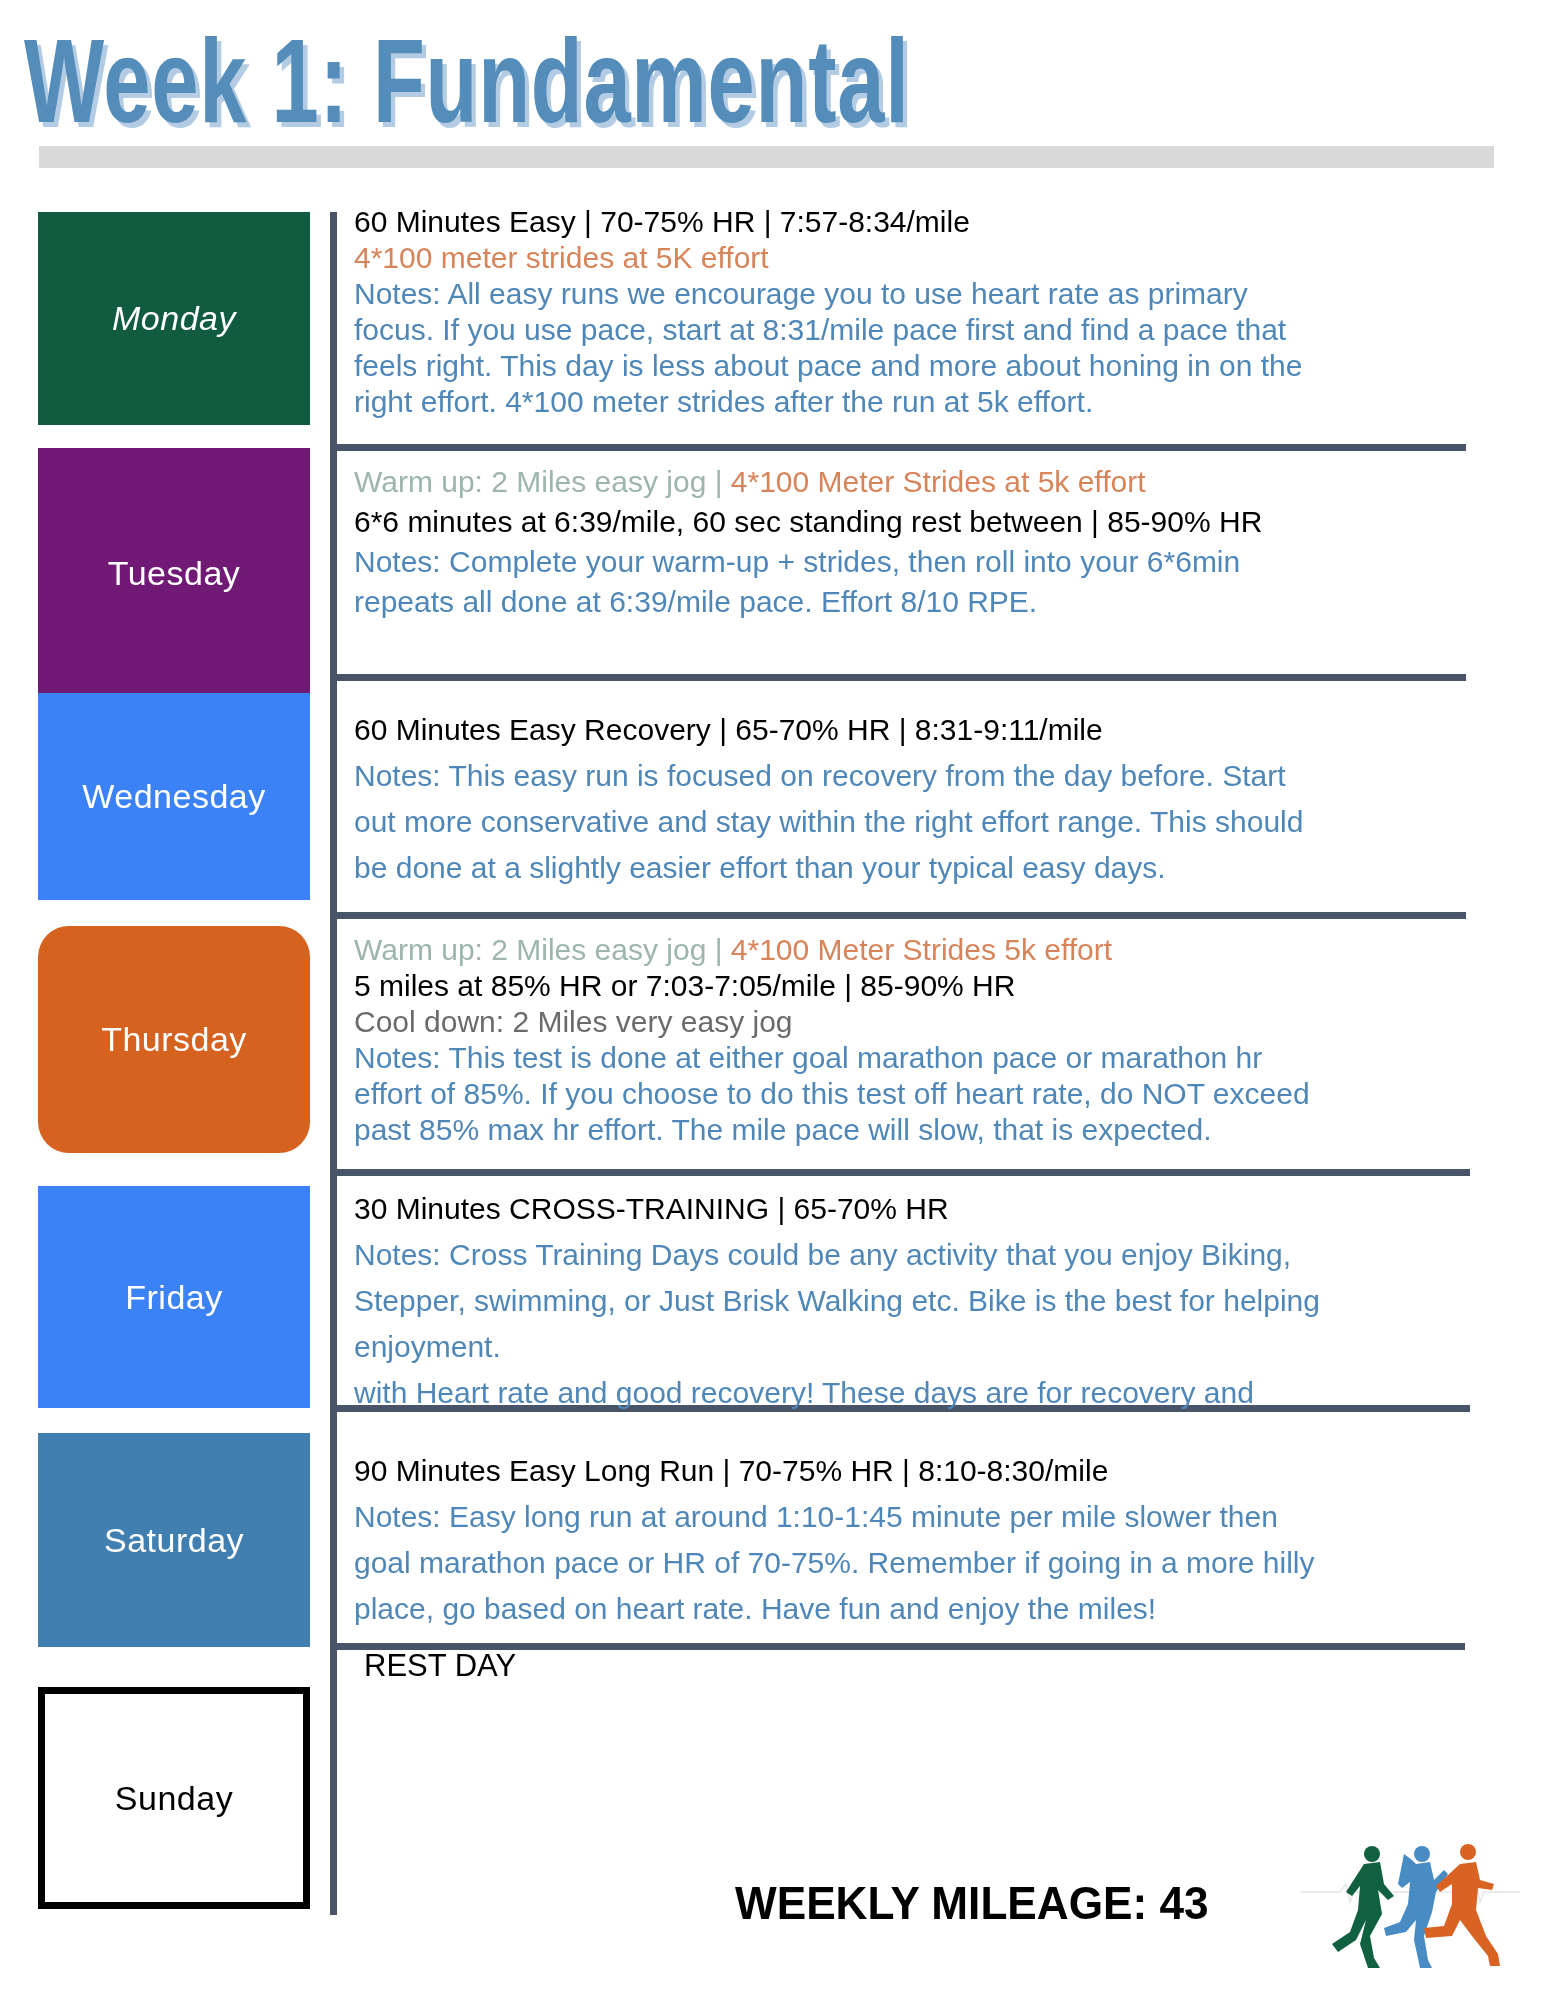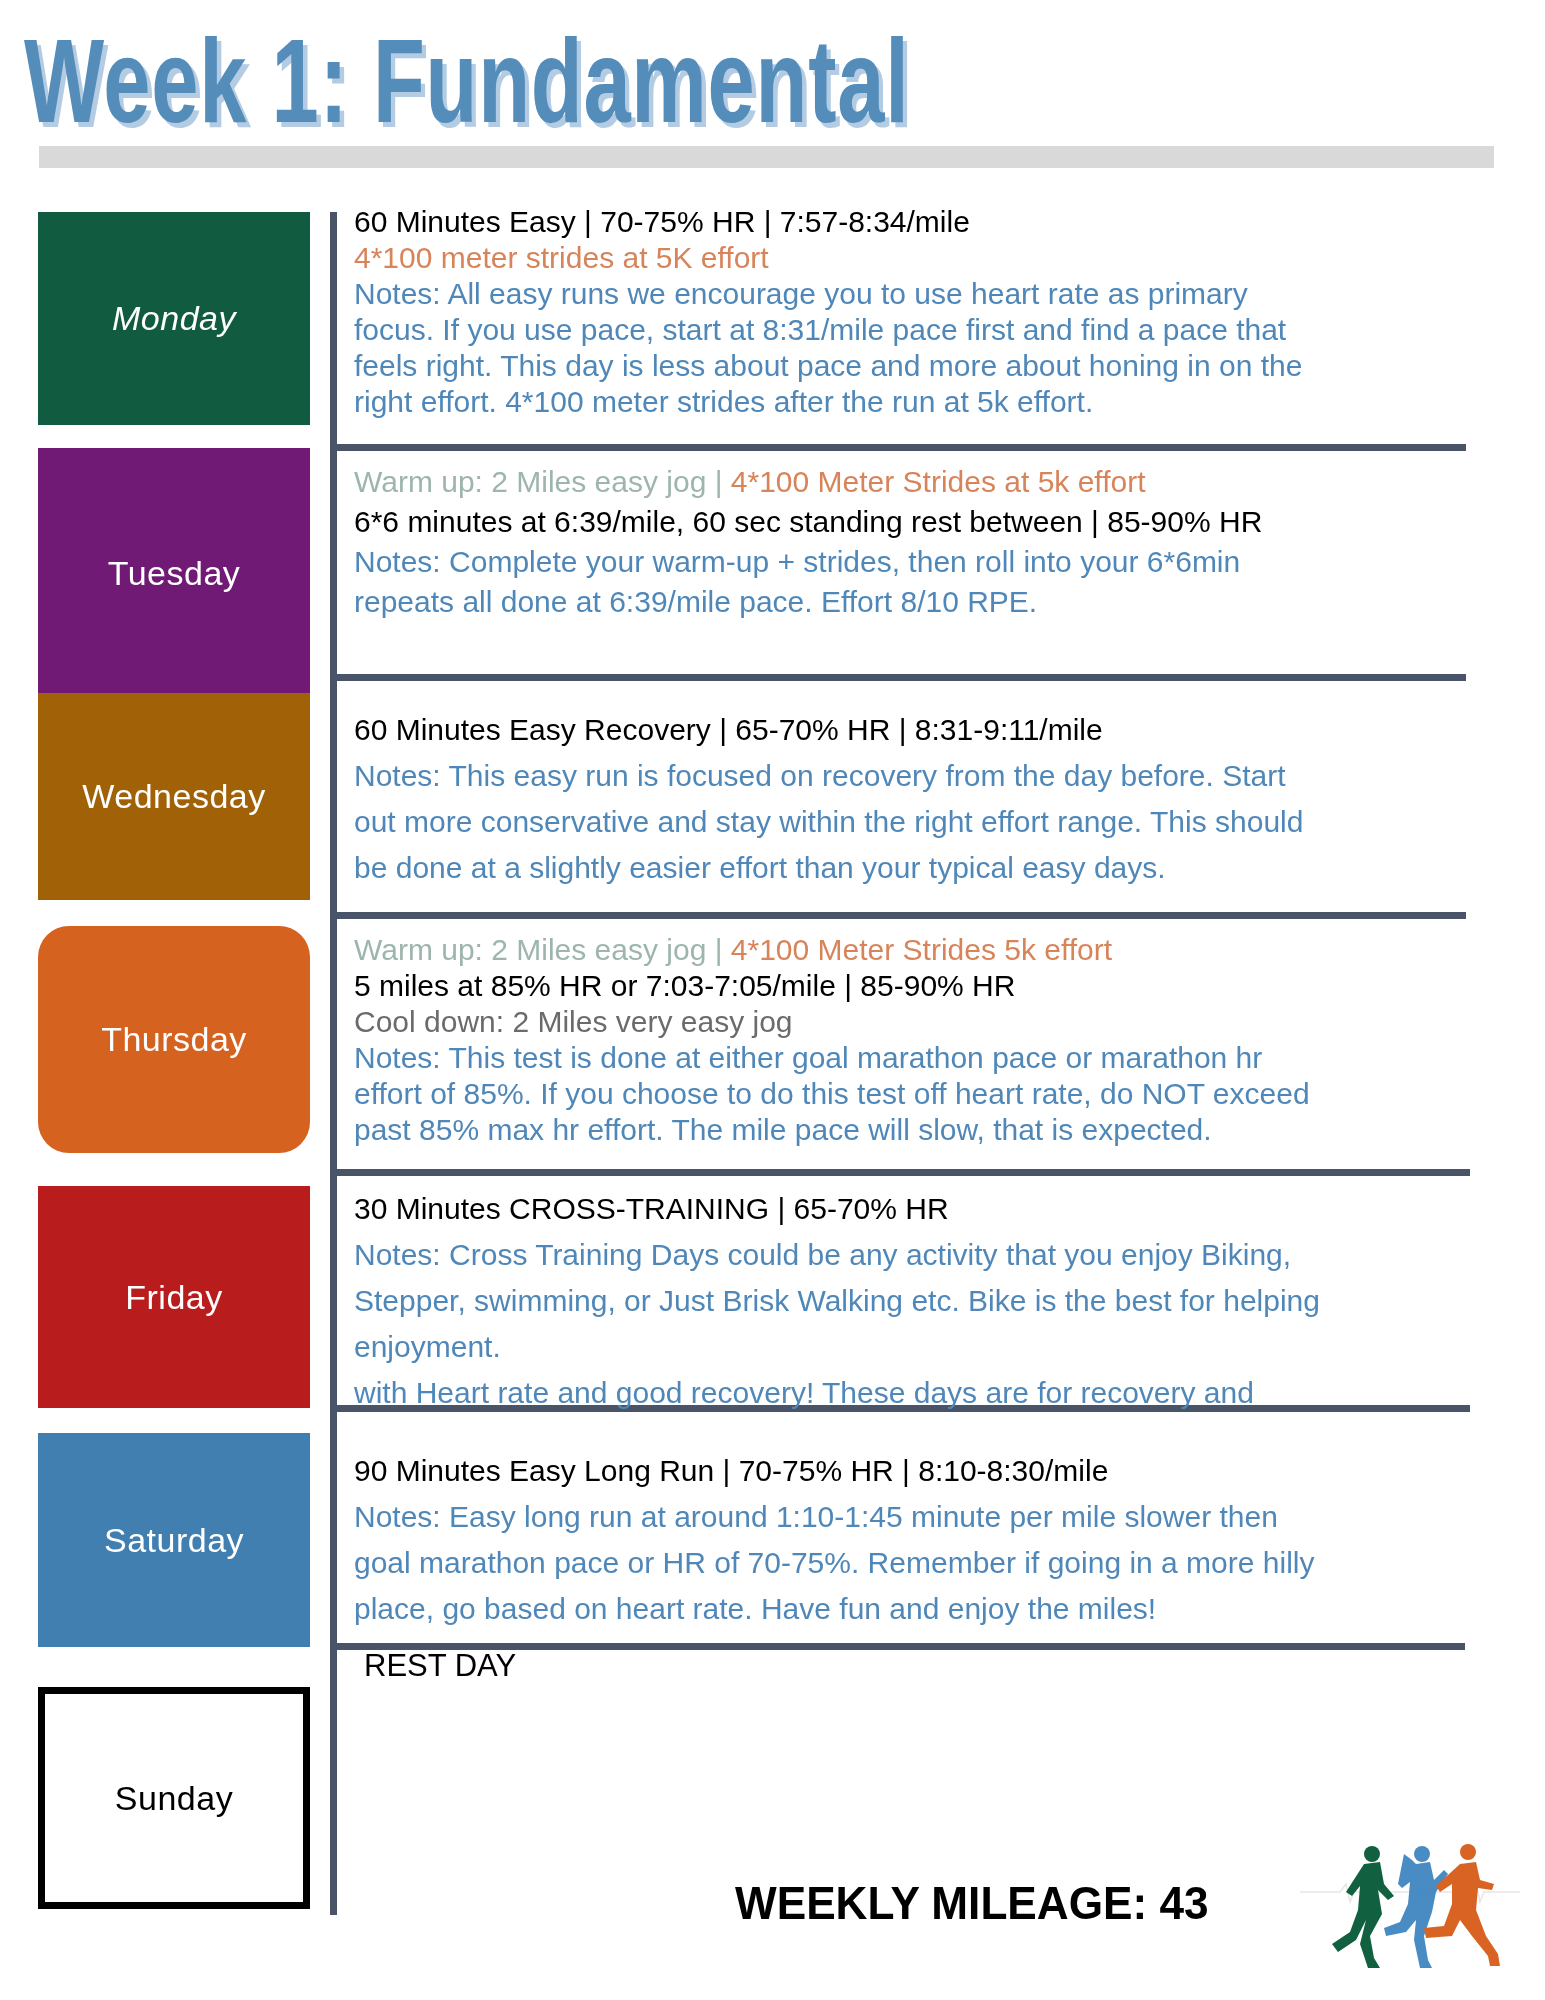--- a/index.html
+++ b/index.html
@@ -60,27 +60,27 @@
 
 <div class="title">Week 1: Fundamental</div>
 <div class="gray-bar"></div>
 
 <div class="day-box" style="top:212px;height:213px;background:#115C41;font-style:italic;">
     <span>Monday</span>
   </div>
 <div class="day-box" style="top:448px;height:250px;background:#701a75;">
     <span>Tuesday</span>
   </div>
-<div class="day-box" style="top:693px;height:207px;background:#a16207;">
+<div class="day-box" style="top:693px;height:207px;background:#3b82f6;">
     <span>Wednesday</span>
   </div>
 <div class="day-box" style="top:926px;height:227px;background:#D5621F;border-radius:31px;">
     <span>Thursday</span>
   </div>
-<div class="day-box" style="top:1186px;height:222px;background:#b91c1c;text-align:center;">
+<div class="day-box" style="top:1186px;height:222px;background:#3b82f6;text-align:center;">
     <span>Friday</span>
   </div>
 <div class="day-box" style="top:1433px;height:214px;background:#407FB0;">
     <span>Saturday</span>
   </div>
 <div class="day-box sunday" style="top:1687px;height:222px;">
     <span>Sunday</span>
   </div>
 
 <div class="vline"></div>

